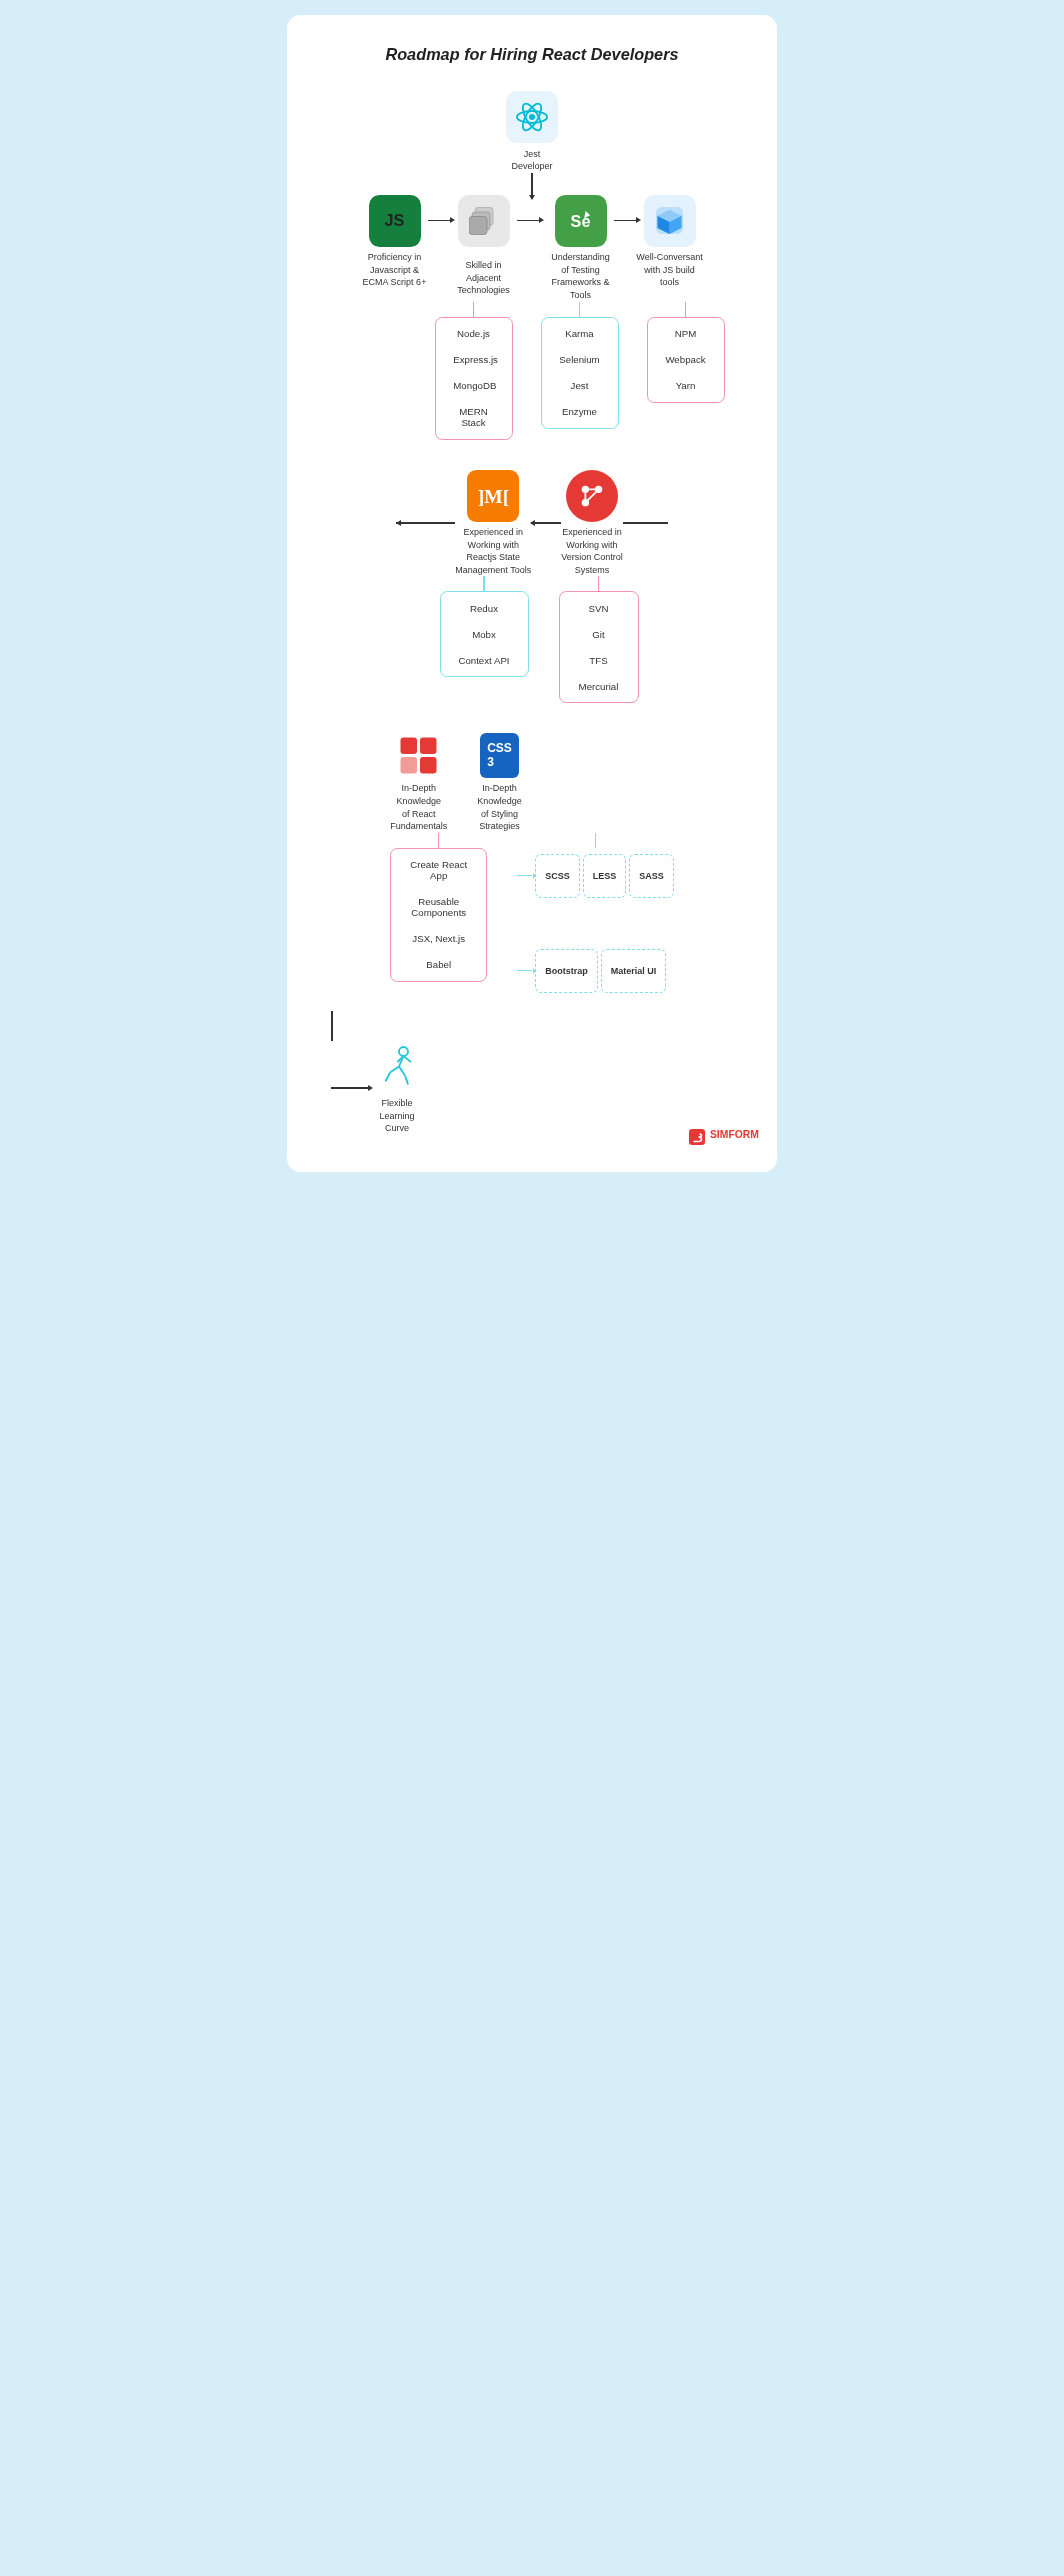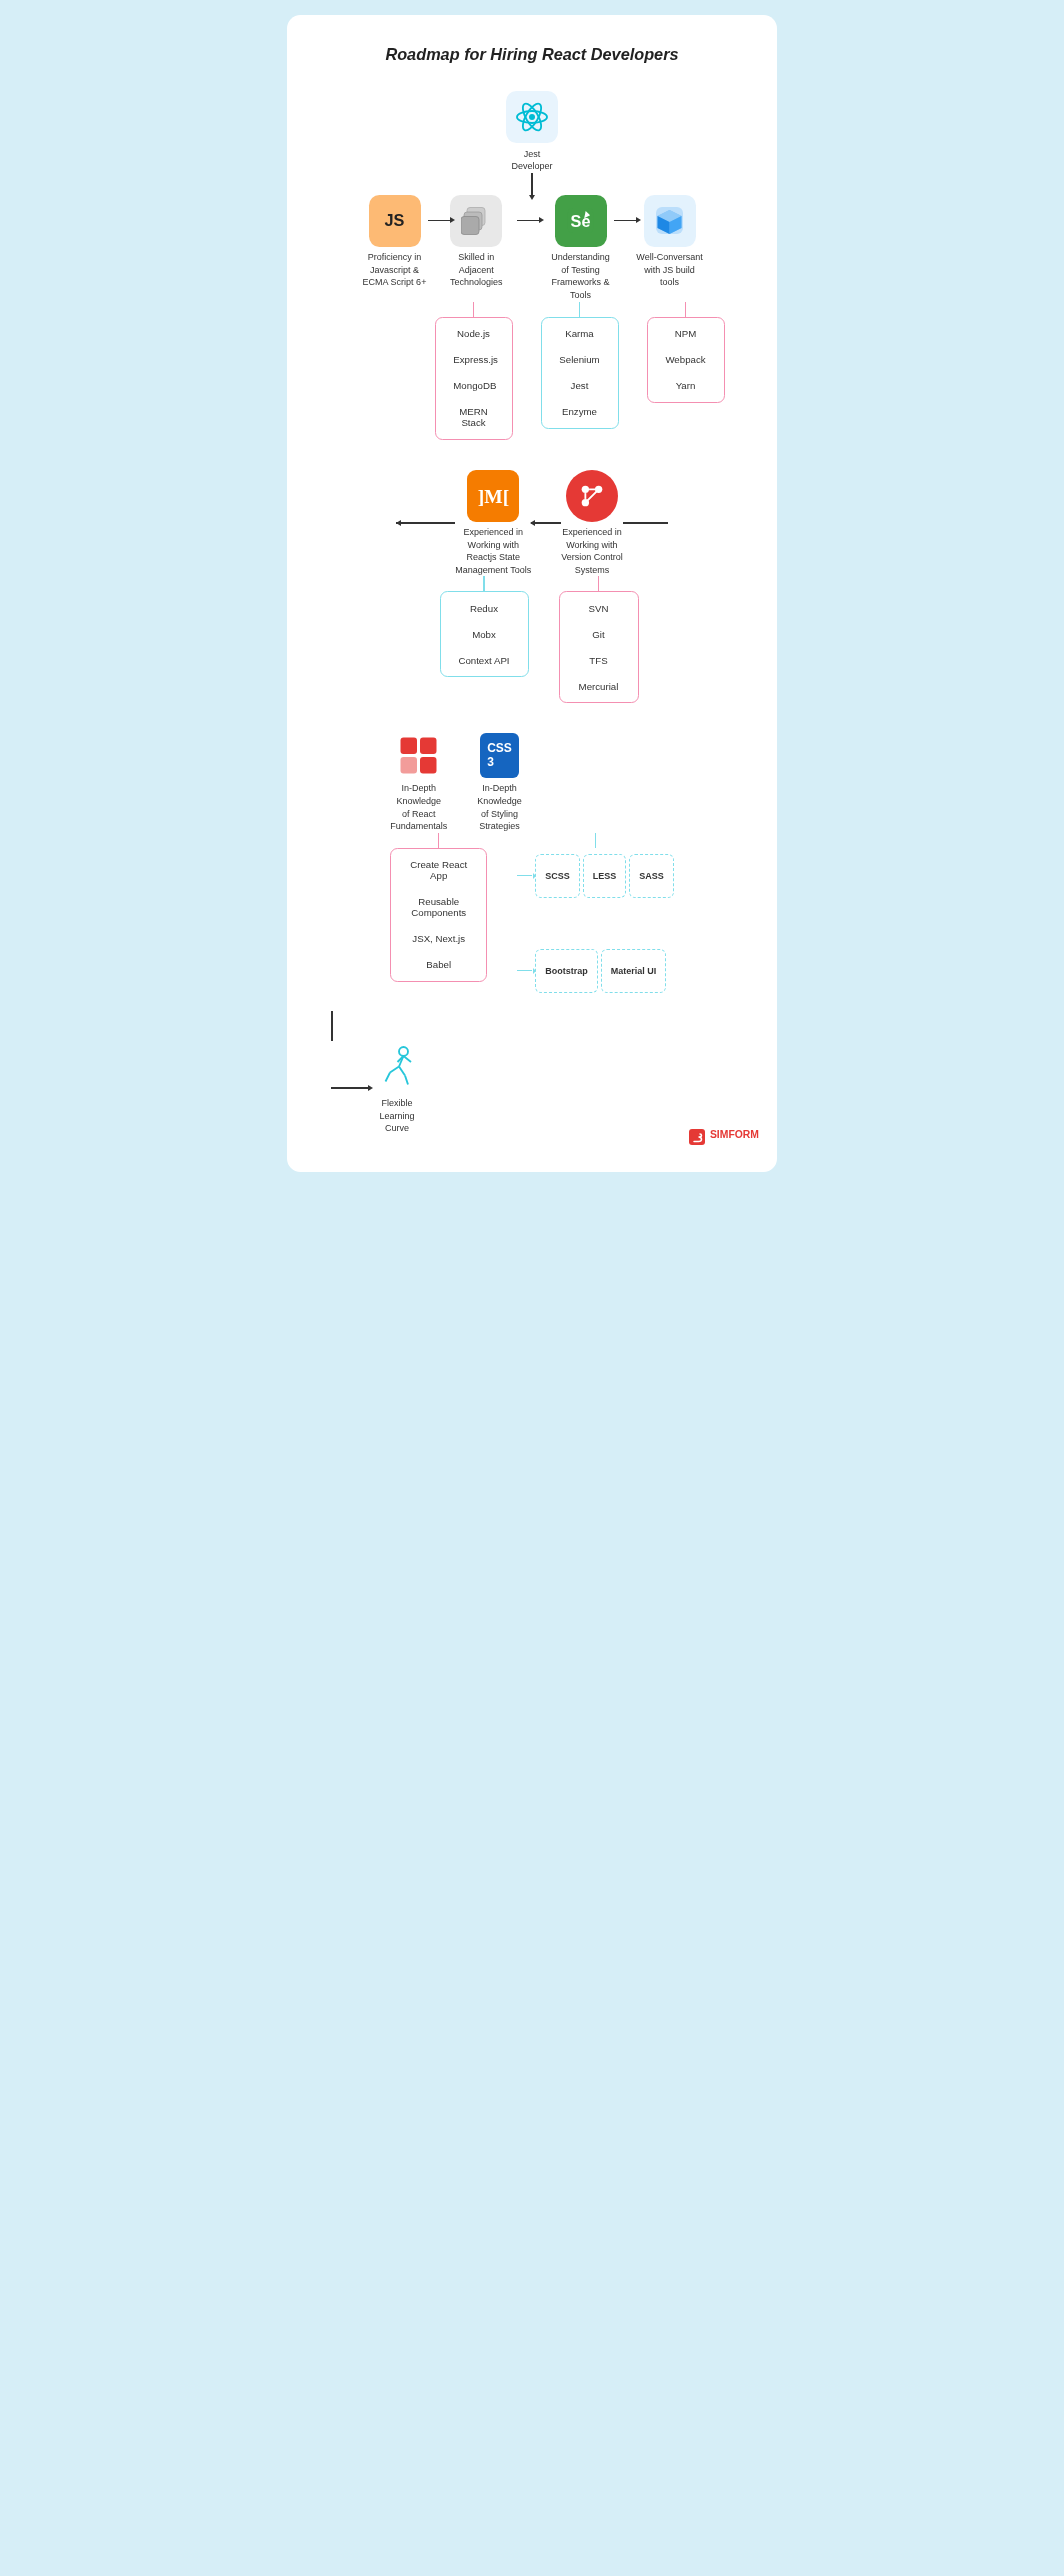--- a/index.html
+++ b/index.html
@@ -115,21 +115,21 @@
       border-radius: 10.4px;
       display: flex;
       align-items: center;
       justify-content: center;
     }
 
     
     .js-icon {
       width: 52px;
       height: 52px;
-      background: #fdba74;
+      background: #15803d;
       border-radius: 10.4px;
       display: flex;
       align-items: center;
       justify-content: center;
       color: #222;
       font-size: 16.3px;
       font-weight: 900;
     }
 
     
@@ -223,21 +223,21 @@
         <div class="js-icon">JS</div>
         <div class="icon-label" style="white-space:pre-line; max-width:67px;">Proficiency in
 Javascript &amp;
 ECMA Script 6+</div>
       </div>
 
       <div style="width:22px; height:1.5px; background:#333; align-self:26px; margin-top:25px; position:relative;">
         <div style="position:absolute;right:-5.2px;top:50%;transform:translateY(-50%);border-top:3.7px solid transparent;border-bottom:3.7px solid transparent;border-left:5.2px solid #333;"></div>
       </div>
 
-      <div class="flex-col" style="min-width:67px; align-items:flex-start;">
+      <div class="flex-col" style="min-width:67px; align-items:center;gap:8px;">
         <div class="adj-icon">
           <svg width="30" height="30" viewBox="0 0 40 40">
             <rect x="8" y="2" width="24" height="24" rx="4" fill="#ccc" stroke="#aaa" stroke-width="1"></rect>
             <rect x="4" y="8" width="24" height="24" rx="4" fill="#bbb" stroke="#999" stroke-width="1"></rect>
             <rect x="0" y="14" width="24" height="24" rx="4" fill="#aaa" stroke="#888" stroke-width="1"></rect>
           </svg>
         </div>
         <div class="icon-label" style="white-space:pre-line; max-width:67px;">Skilled in
 Adjacent
 Technologies</div>

